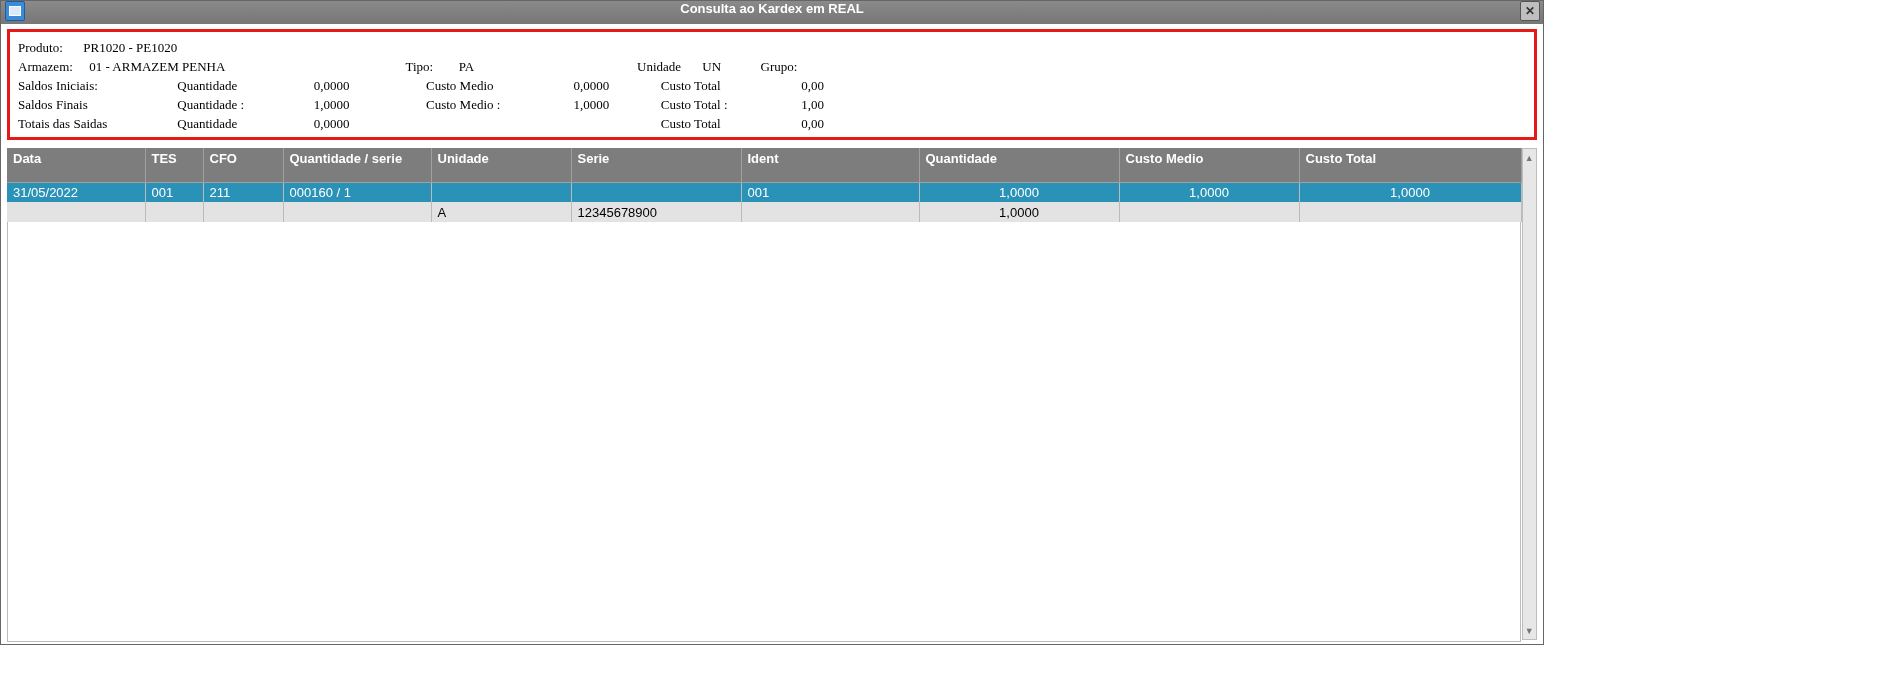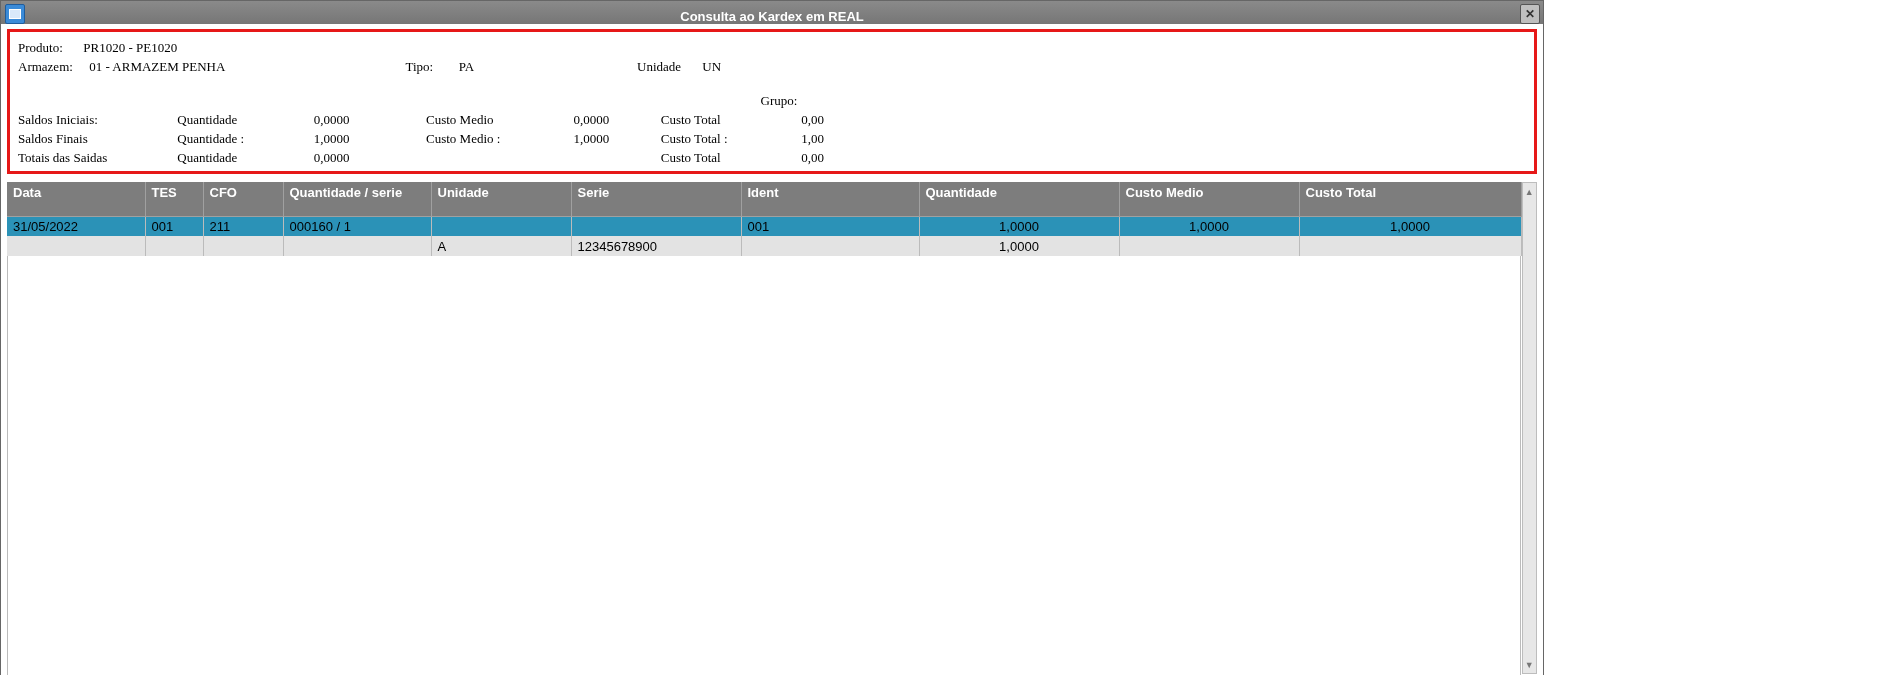--- a/index.html
+++ b/index.html
@@ -11,21 +11,21 @@
     background: #fff;
   }
   .window {
     width: 1544px;
     border: 1px solid #666;
     box-sizing: border-box;
     background: #fff;
   }
   .titlebar {
     display: flex;
-    align-items: flex-end;
+    align-items: flex-start;
     height: 23px;
     background: linear-gradient(#8a8a8a, #767676);
     color: #fff;
     font-weight: bold;
     font-size: 13px;
     position: relative;
   }
   .titlebar .app-icon {
     width: 18px;
     height: 18px;
@@ -81,21 +81,21 @@
   
   .c-lbl1  { width: 156px; }   
   .c-qtylbl{ width: 99px;  }   
   .c-qtyval{ width: 70px; text-align: right; }
   .c-gap1  { width: 70px;  }
   .c-cmlbl { width: 120px; }   
   .c-cmval { width: 60px; text-align: right; }
   .c-gap2  { width: 45px; }
   .c-ctlbl { width: 105px; }   
   .c-ctval { width: 55px; text-align: right; }
-  .c-grp   { width: 60px; margin-top: 34px; }
+  .c-grp   { width: 60px; }
 
   .grid-wrap {
     display: flex;
     margin: 8px 6px 6px 6px;
     justify-content: space-between;
   }
   table.kx {
     border-collapse: collapse;
     table-layout: fixed;
     width: 1514px;
@@ -116,21 +116,21 @@
   table.kx td {
     padding: 2px 6px;
     border-right: 1px solid #bbb;
     height: 20px;
     box-sizing: border-box;
     white-space: nowrap;
     overflow: hidden;
   }
   table.kx tr.sel td {
     background: #2b92b7;
-    color: #000000;
+    color: #ffffff;
   }
   table.kx tr.alt td {
     background: #e3e3e3;
   }
   table.kx tr.norm td {
     background: #fff;
     border-bottom: 1px solid #bbb;
   }
   .num { text-align: center; }
 

